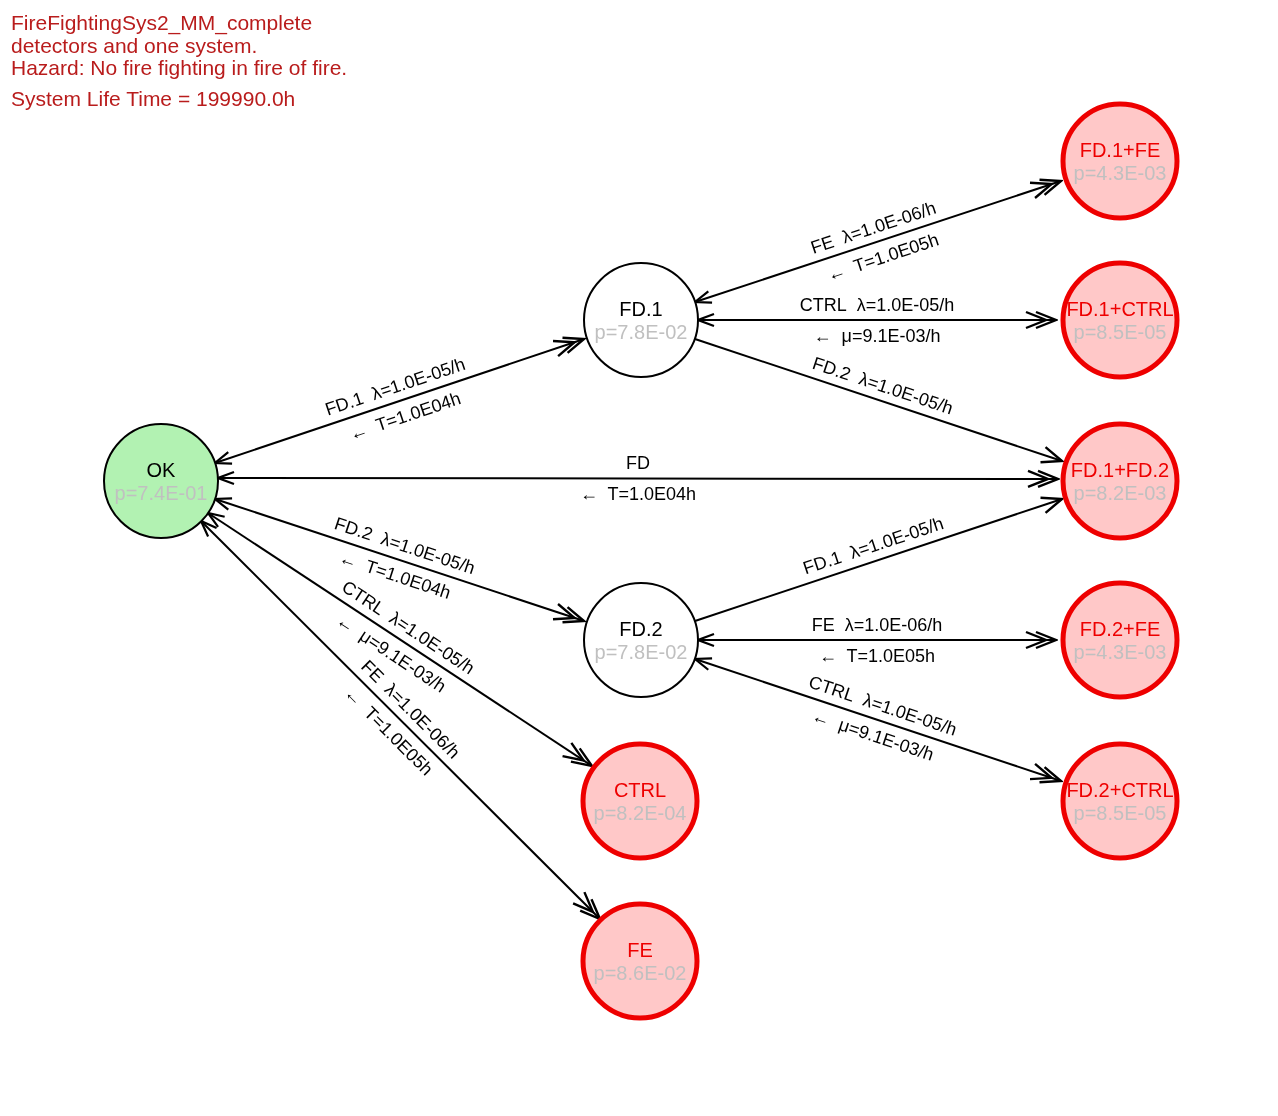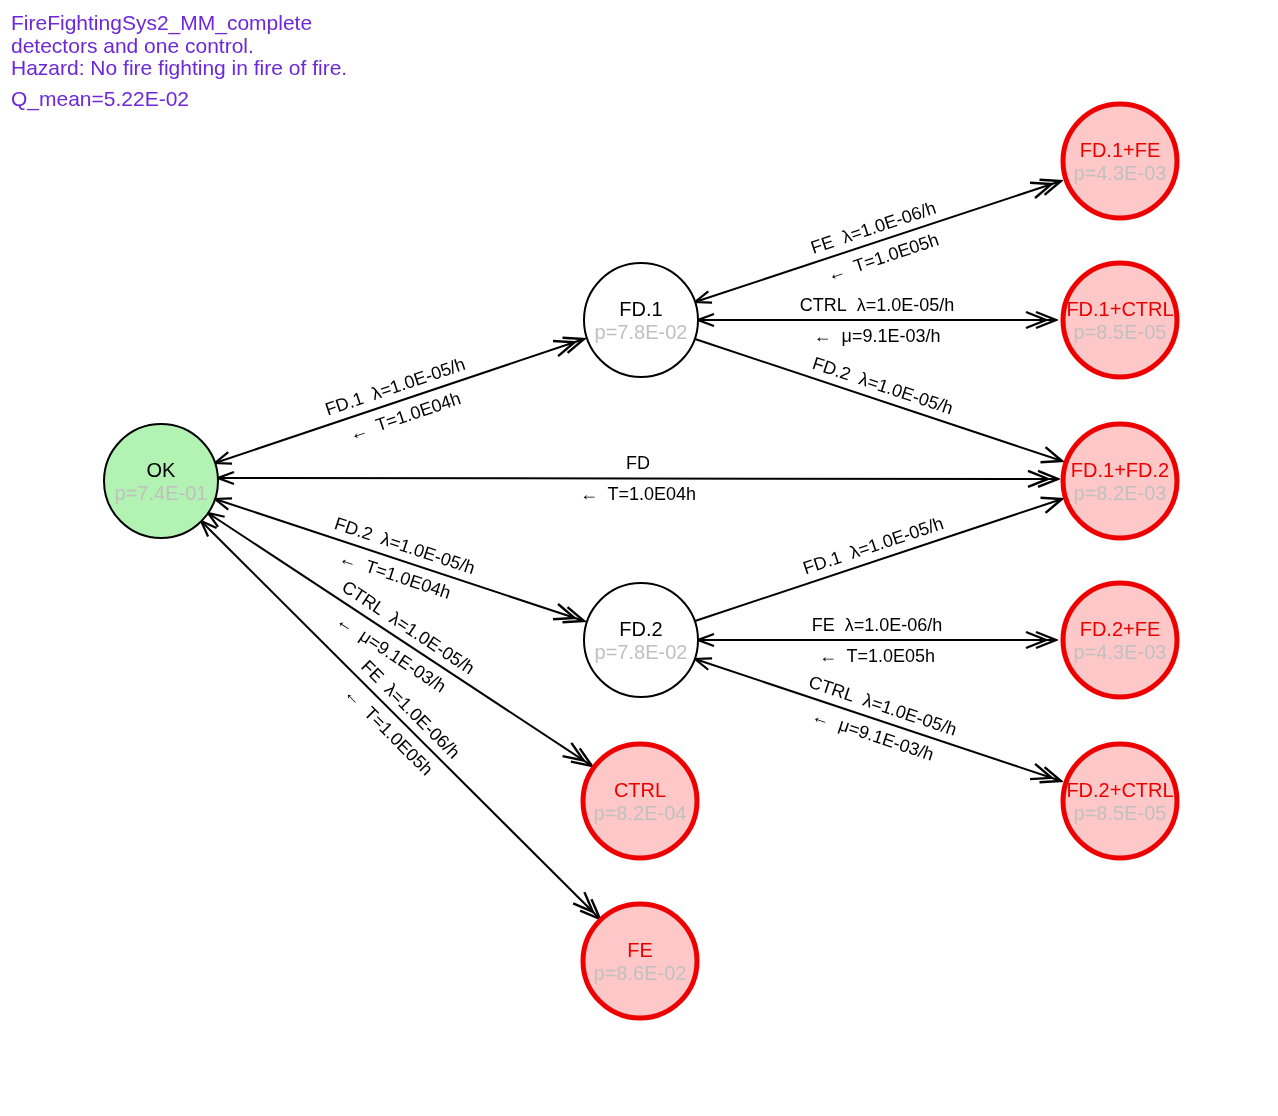--- a/index.html
+++ b/index.html
@@ -1,18 +1,18 @@
 <!DOCTYPE html>
 <html><head>
 <meta charset="utf-8">
 <style>
   html,body{margin:0;padding:0;background:#ffffff;}
   .canvas{position:relative;width:1278px;height:1116px;background:#ffffff;overflow:hidden;
           font-family:"Liberation Sans",sans-serif;}
-  .header{position:absolute;left:11px;top:12px;color:#6d28d9;}
+  .header{position:absolute;left:11px;top:12px;color:#b91c1c;}
   .hblock div{font-size:21px;line-height:22.5px;white-space:pre;}
   .hblock2{margin-top:8px;}
   svg{position:absolute;left:0;top:0;}
   .edge{stroke:#000;stroke-width:2;fill:none;}
   .elabel{font-family:"Liberation Sans",sans-serif;font-size:18px;fill:#000;text-anchor:middle;}
   .nlabel{font-family:"Liberation Sans",sans-serif;font-size:20px;fill:#000;text-anchor:middle;}
   .nlabel.fail{fill:#ee0000;}
   .plabel{font-family:"Liberation Sans",sans-serif;font-size:20px;fill:#c0c0c0;text-anchor:middle;}
   .n-ok{fill:#b2f2b2;stroke:#000;stroke-width:2;}
   .n-mid{fill:#ffffff;stroke:#000;stroke-width:2;}
@@ -179,21 +179,21 @@
     <g>
       <circle class="n-fail" cx="1120" cy="801" r="57"></circle>
       <text class="nlabel fail" x="1120" y="797">FD.2+CTRL</text>
       <text class="plabel" x="1120" y="820">p=8.5E-05</text>
     </g>
   </svg>
 
   <div class="header">
     <div class="hblock">
       <div>FireFightingSys2_MM_complete</div>
-      <div>detectors and one control.</div>
+      <div>detectors and one system.</div>
       <div>Hazard: No fire fighting in fire of fire.</div>
     </div>
     <div class="hblock hblock2">
-      <div>Q_mean=5.22E-02</div>
+      <div>System Life Time = 199990.0h</div>
     </div>
   </div>
 
 </div>
 
 </body></html>

